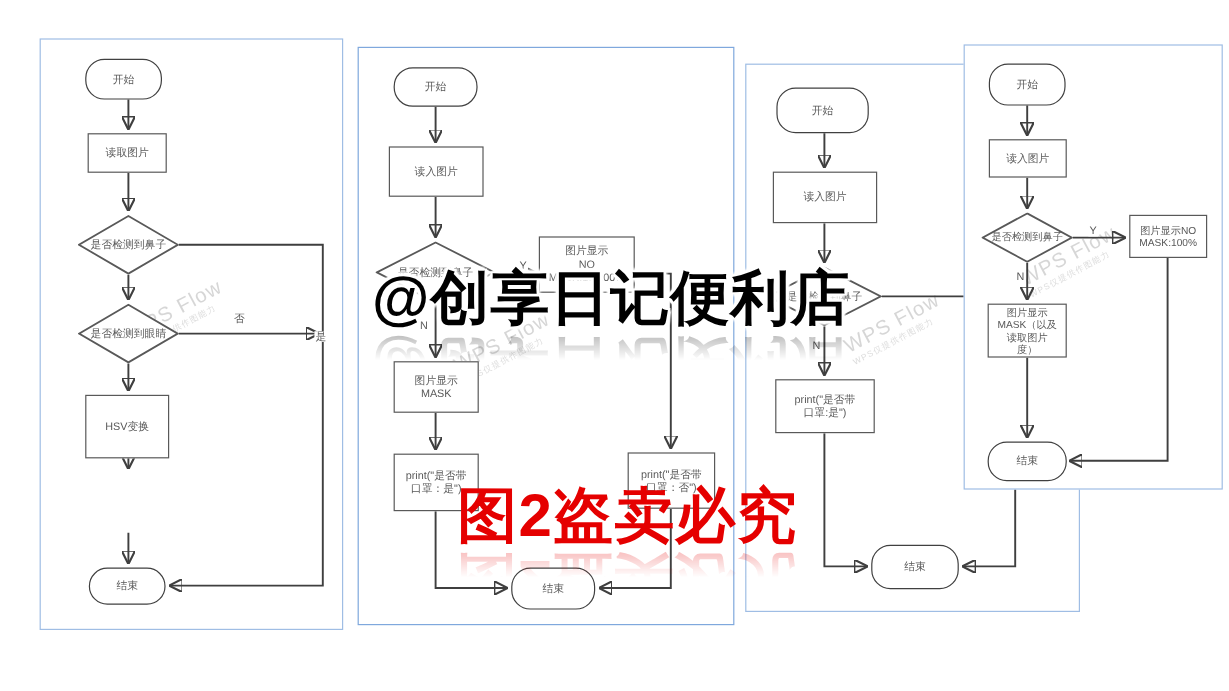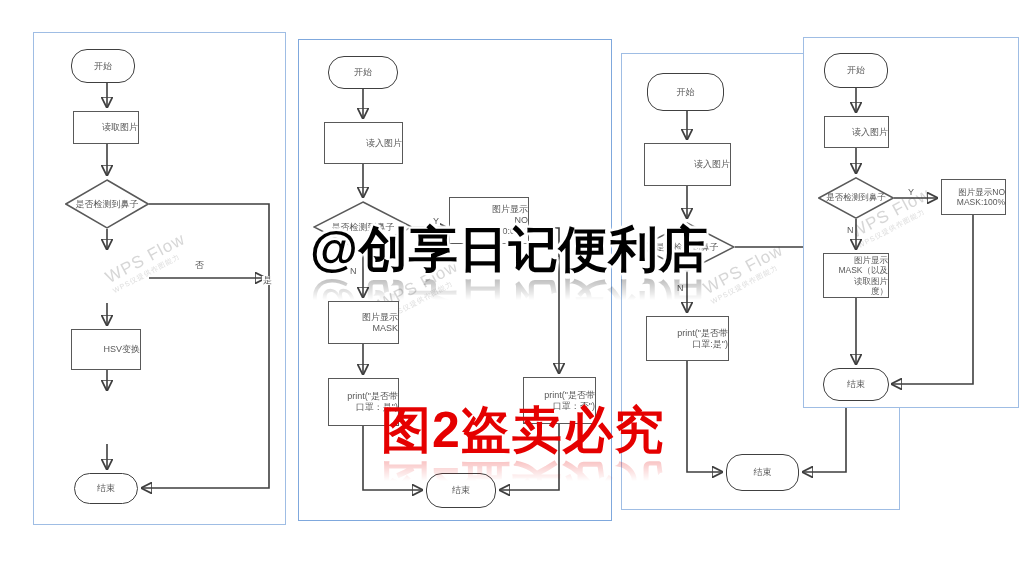--- a/index.html
+++ b/index.html
@@ -9,21 +9,21 @@
 
   
   .panel{position:absolute;background:#ffffff;border:1px solid #9fbde4;box-sizing:border-box;}
   .panel.p2{border:1.5px solid #7fa8dd;}
   .wires{position:absolute;left:0;top:0;z-index:2;}
   .wires path{fill:none;stroke:#3f3f3f;stroke-width:1.6px;}
 
   .node{position:absolute;z-index:3;display:flex;flex-direction:column;align-items:center;
         justify-content:center;text-align:center;color:#595959;font-size:9px;line-height:1.22;
         box-sizing:border-box;background:#ffffff;}
-  .rect{border:1.6px solid #595959;align-items:flex-end;}
+  .rect{border:1.6px solid #595959;}
   .term{border:1.6px solid #404040;border-radius:16px;}
   .diamond{position:absolute;z-index:3;display:flex;align-items:center;justify-content:center;
            text-align:center;color:#595959;font-size:9px;}
   .diamond svg{position:absolute;left:0;top:0;width:100%;height:100%;}
   .diamond span{position:relative;z-index:1;white-space:nowrap;}
   .ln{display:block;}
 
   .lab{position:absolute;z-index:4;font-size:9px;color:#595959;background:#ffffff;
        padding:0 1px;line-height:1;}
 
@@ -74,23 +74,29 @@
       </div>
     <div class="node rect" style="left:39px;top:78px;width:66px;height:33px;">
         <span>读取图片</span>
       </div>
     <div class="diamond" style="left:31px;top:146px;width:84px;height:50px;">
       <svg viewBox="0 0 100 50" preserveAspectRatio="none">
           <polygon points="50,1 99,25 50,49 1,25" fill="#ffffff" stroke="#595959" stroke-width="1.5" vector-effect="non-scaling-stroke"></polygon>
         </svg>
       <span>是否检测到鼻子</span>
     </div>
+    <div class="diamond" style="left:31px;top:220px;width:84px;height:50px;">
+      <svg viewBox="0 0 100 50" preserveAspectRatio="none">
+          <polygon points="50,1 99,25 50,49 1,25" fill="#ffffff" stroke="#595959" stroke-width="1.5" vector-effect="non-scaling-stroke"></polygon>
+        </svg>
+      <span>是否检测到眼睛</span>
+    </div>
     <span class="lab" style="left:160px;top:228px;">否</span>
     <span class="lab" style="left:228px;top:243px;">是</span>
-    <div class="node rect" style="left:37px;top:296px;width:70px;height:41px;">
+    <div class="node rect" style="left:37px;top:296px;width:70px;height:53px;">
         <span>HSV变换</span>
       </div>
     <div class="node term" style="left:40px;top:440px;width:64px;height:31px;">
         <span>结束</span>
       </div>
   </section>
 
   <section class="panel p2" style="left:298px;top:39px;width:314px;height:482px;">
     <div class="wps" style="left:78px;top:235px;">
       <span class="t">WPS Flow</span>

